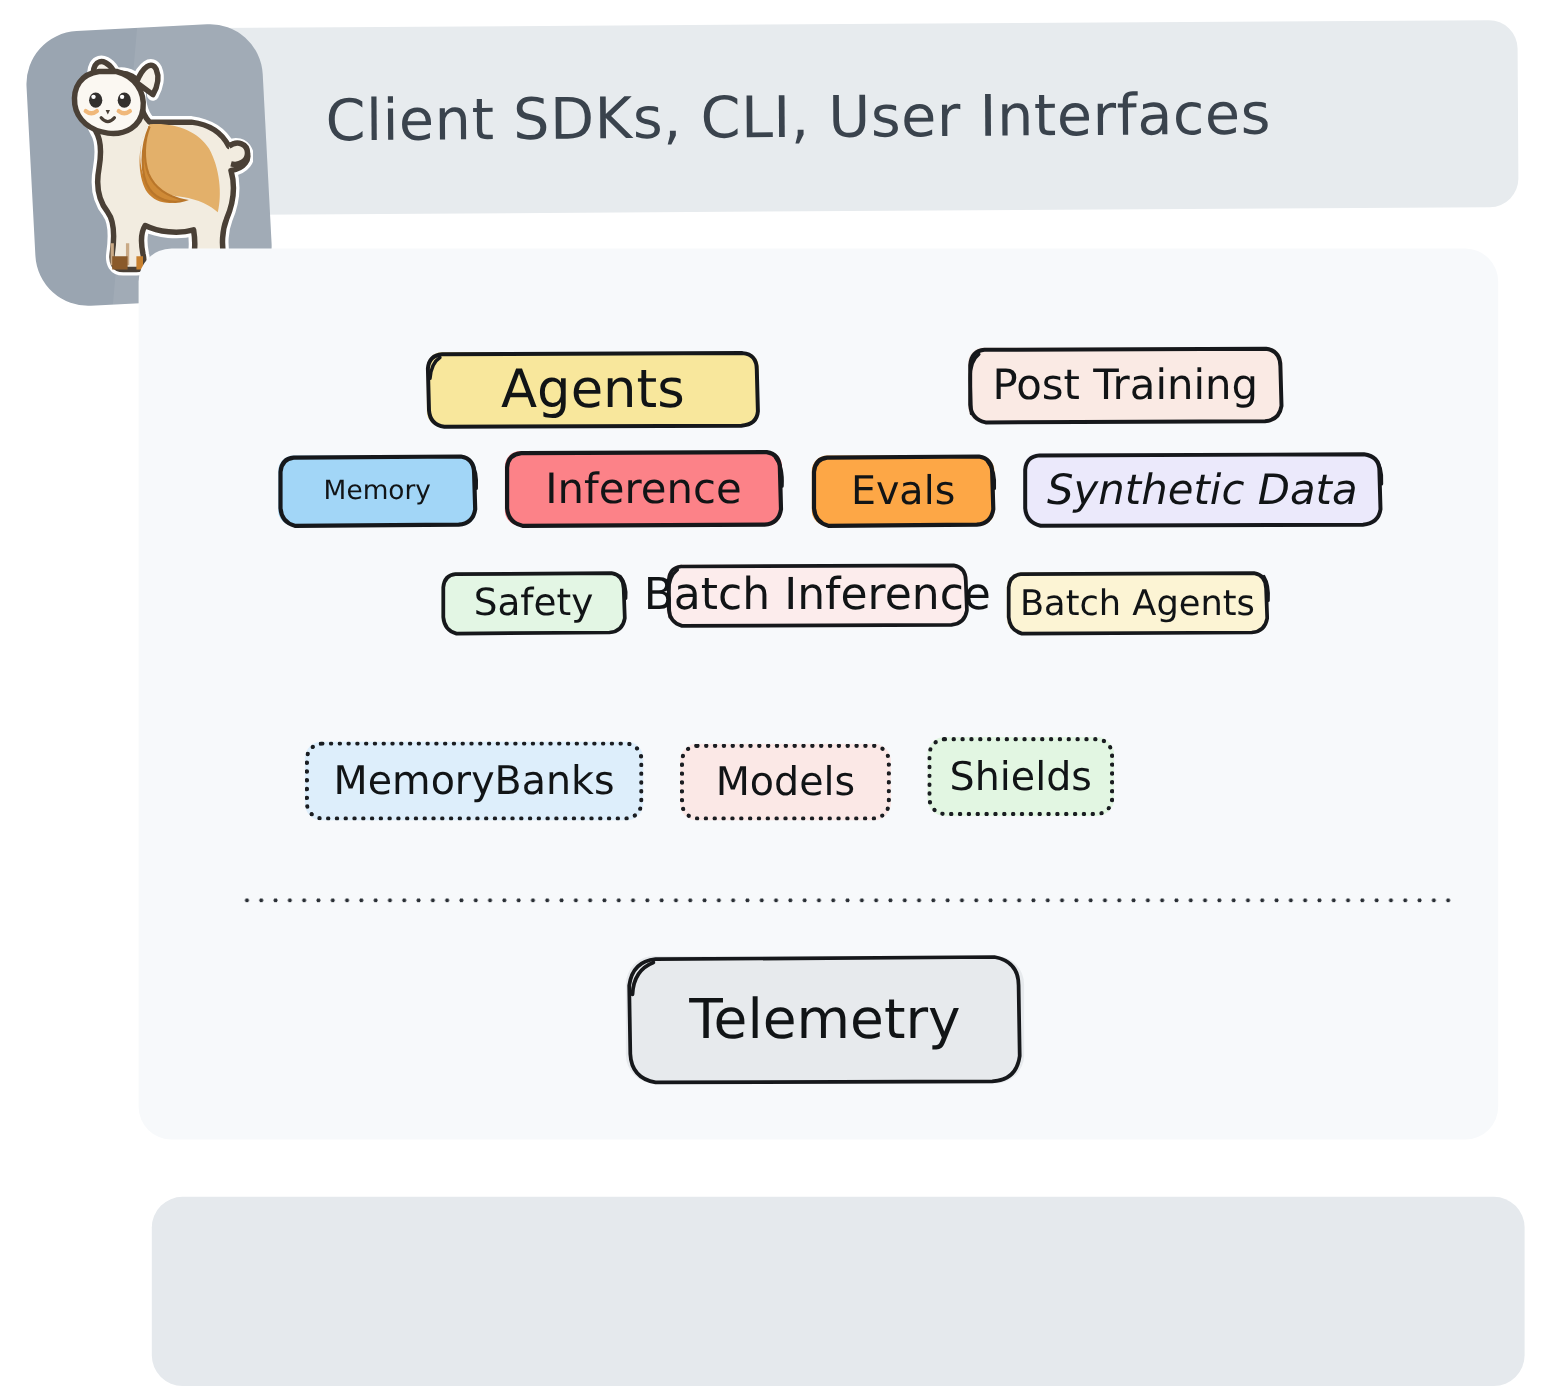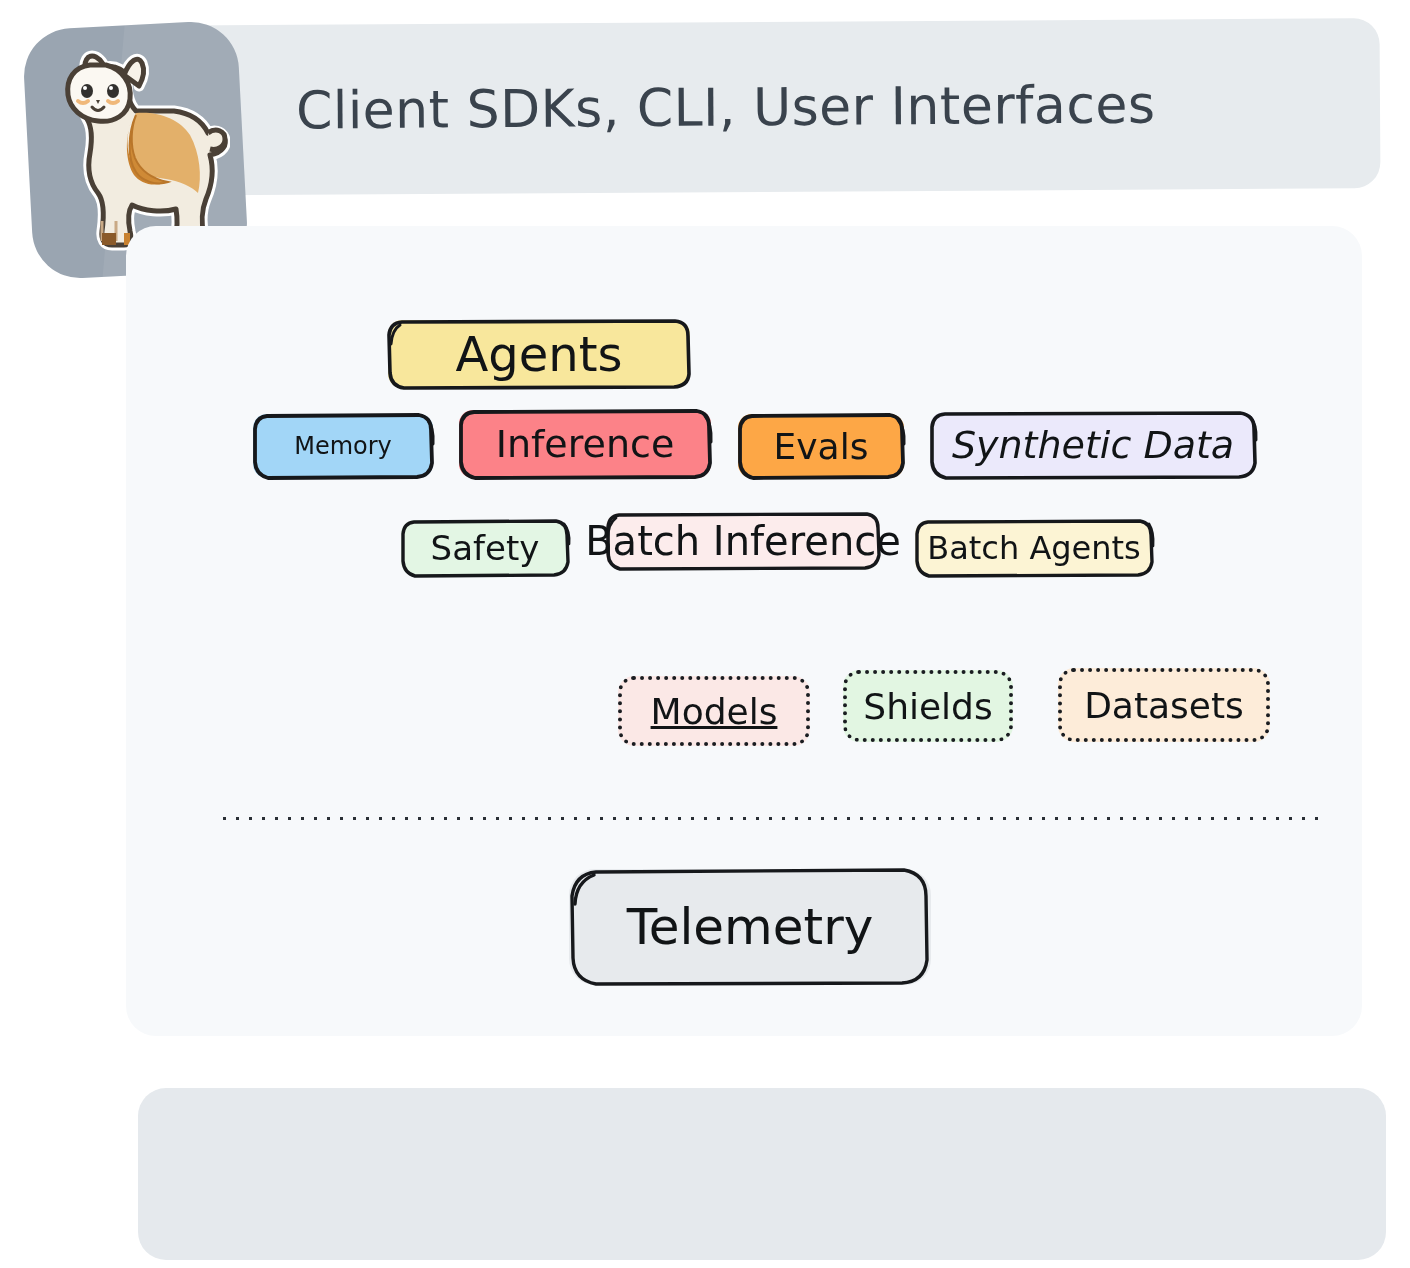--- a/index.html
+++ b/index.html
@@ -260,20 +260,28 @@
 
   <div class="sbox" style="left:386px; top:318px; width:306px; height:72px; font-size:48px;justify-content:center;">
     <div class="fill" style="background:#f8e79c;"></div>
     <svg class="ink" viewBox="0 0 306 72" preserveAspectRatio="none">
       <path d="M16 4 L289 3 Q302 4 302 18 L303 56 Q302 68 288 69 L18 70 Q5 68 4 55 L3 17 Q4 5 16 4" stroke-width="3.6"></path>
       <path d="M14 7 Q6 12 5 26" stroke-width="3"></path>
     </svg>
     <span class="lbl hand">Agents</span>
   </div>
 
+  <div class="sbox" style="left:878px; top:314px; width:290px; height:72px; font-size:38px;">
+    <div class="fill" style="background:#faeae4;"></div>
+    <svg class="ink" viewBox="0 0 290 72" preserveAspectRatio="none">
+      <path d="M17 4 L273 3 Q286 5 286 19 L287 55 Q285 68 272 69 L18 70 Q5 67 4 54 L4 18 Q5 5 17 4" stroke-width="3.6"></path>
+      <path d="M12 8 Q4 14 4 30 L5 62" stroke-width="2.8"></path>
+    </svg>
+    <span class="lbl hand">Post Training</span>
+  </div>
 
   <div class="sbox" style="left:251px; top:412px; width:184px; height:68px; font-size:24px;">
     <div class="fill" style="background:#a2d6f7;"></div>
     <svg class="ink" viewBox="0 0 184 68" preserveAspectRatio="none">
       <path d="M16 4 L168 3 Q180 5 180 18 L181 51 Q179 64 166 65 L17 66 Q5 63 4 50 L4 17 Q5 5 16 4" stroke-width="3.8"></path>
       <path d="M177 8 Q183 16 182 32" stroke-width="3"></path>
     </svg>
     <span class="lbl hand">Memory</span>
   </div>
 
@@ -324,32 +332,32 @@
 
   <div class="sbox" style="left:913px; top:518px; width:242px; height:60px; font-size:32px;">
     <div class="fill" style="background:#fcf4d4;"></div>
     <svg class="ink" viewBox="0 0 242 60" preserveAspectRatio="none">
       <path d="M15 4 L227 3 Q238 5 238 17 L239 44 Q237 56 225 57 L16 58 Q5 55 4 43 L4 16 Q5 5 15 4" stroke-width="3.4"></path>
       <path d="M236 6 Q241 14 240 28" stroke-width="2.7"></path>
     </svg>
     <span class="lbl hand">Batch Agents</span>
   </div>
 
-
-  <div class="dbox hand" style="left:618px; top:676px; width:192px; height:70px; font-size:36px; background:#fbe8e6;text-decoration:underline;">
+  <div class="dbox hand" style="left:277px; top:674px; width:308px; height:72px; font-size:36px; background:#ddeefb;">
+    <span>MemoryBanks</span>
+  </div>
+
+  <div class="dbox hand" style="left:618px; top:676px; width:192px; height:70px; font-size:36px; background:#fbe8e6;">
     <span>Models</span>
   </div>
 
   <div class="dbox hand" style="left:843px; top:670px; width:170px; height:72px; font-size:36px; background:#e2f6e2;">
     <span>Shields</span>
   </div>
 
-  <div class="dbox hand" style="left:1058px; top:668px; width:212px; height:74px; font-size:36px; background:#fdecd9;">
-    <span>Datasets</span>
-  </div>
 
   <div class="divider"></div>
 
   <div class="telemetry">
     <div class="fill"></div>
     <svg class="ink" viewBox="0 0 368 122" preserveAspectRatio="none">
       <path d="M30 6 L338 4 Q360 8 360 30 L361 94 Q358 116 336 117 L30 118 Q8 114 7 92 L6 30 Q9 8 30 6"></path>
       <path d="M28 9 Q10 16 9 38" stroke-width="2.8"></path>
     </svg>
     <span class="lbl hand">Telemetry</span>

